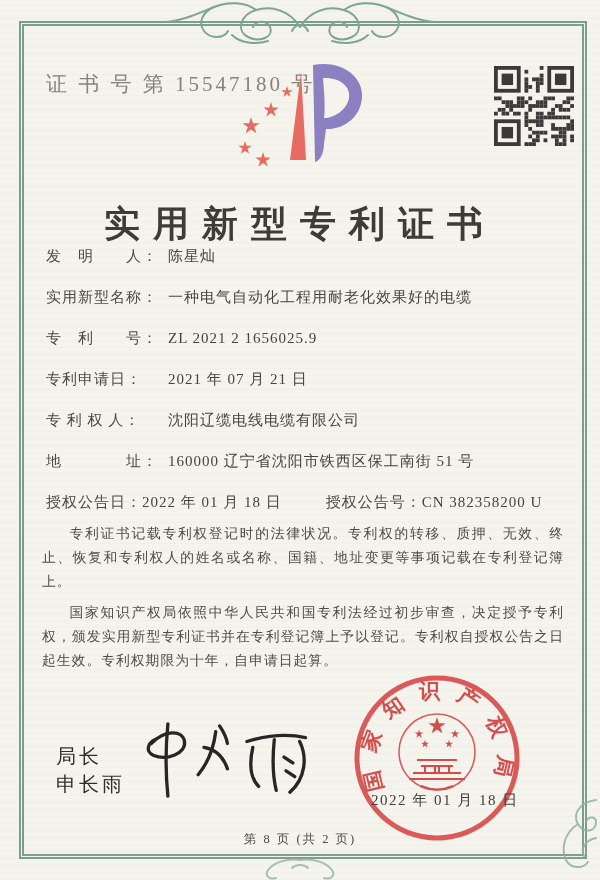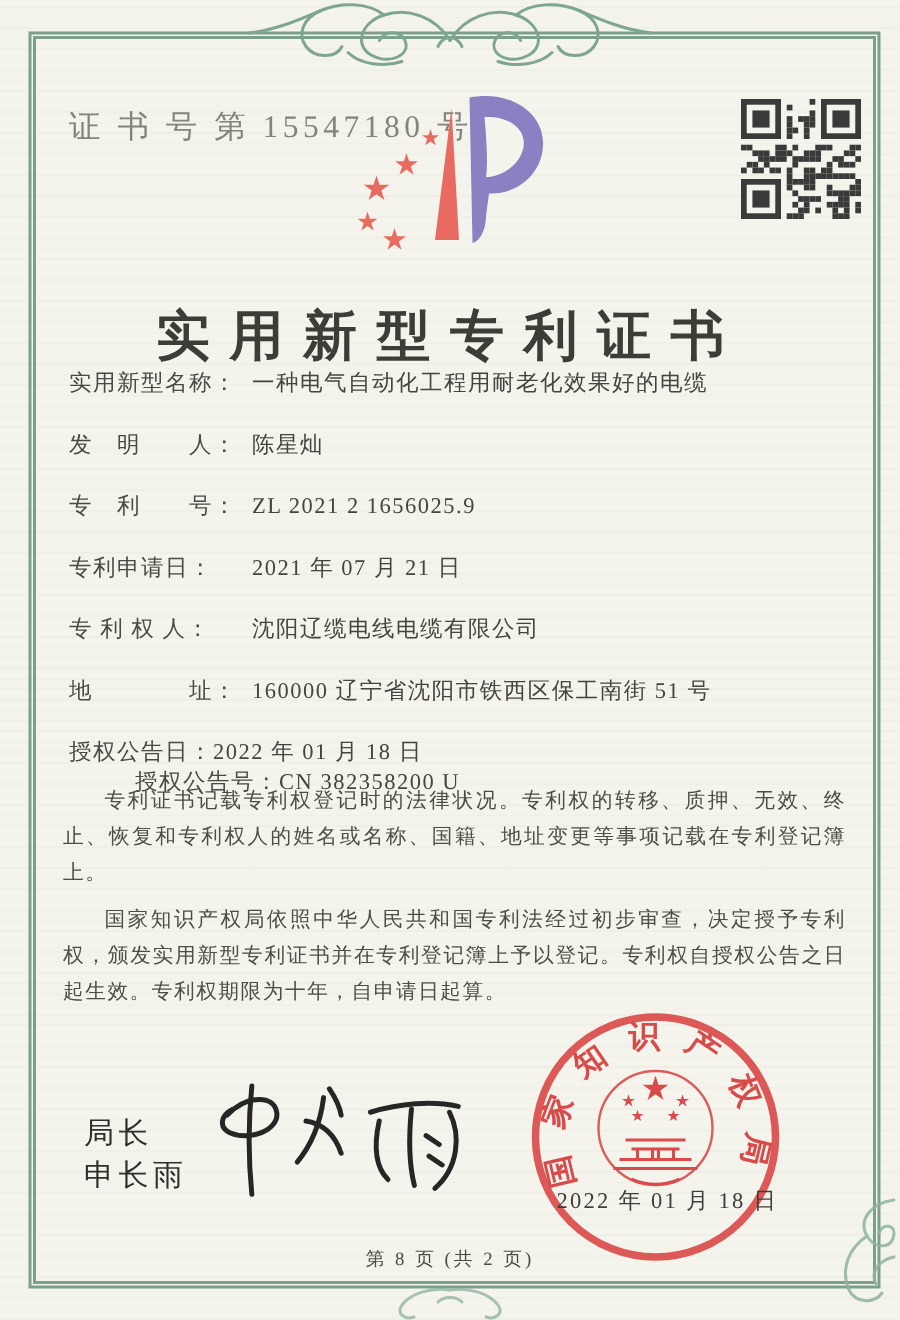--- a/index.html
+++ b/index.html
@@ -11,21 +11,21 @@
     border:5px double #7b9f8a;pointer-events:none;}
   .cert-no{position:absolute;left:46px;top:70px;font-size:21px;letter-spacing:3px;color:#84837c;white-space:pre;}
   .logo{position:absolute;left:233px;top:60px;width:134px;height:108px;}
   .qr{position:absolute;left:494px;top:66px;width:80px;height:80px;}
   .title{position:absolute;left:0;top:174px;width:100%;text-align:center;
     font-size:36px;font-weight:700;letter-spacing:13px;color:#3d3c37;margin-top:26px;}
   .fields{position:absolute;left:46px;top:246px;right:36px;}
   .row{display:flex;height:41px;align-items:flex-start;font-size:15px;line-height:20px;}
   .row .lbl{width:122px;white-space:pre;letter-spacing:1px;color:#4a4944;flex:0 0 auto;}
   .row .val{letter-spacing:1px;color:#45443f;white-space:pre;}
-  .row.dual{justify-content:flex-start;flex-direction:column;}
+  .row.dual{justify-content:flex-start;}
   .row.dual .pair{display:flex;}
   .row.dual .pair.second{margin-left:44px;text-align:right;}
   .paras{position:absolute;left:42px;top:522px;right:36px;}
   .paras p{margin:0;font-size:13.8px;line-height:1.74;letter-spacing:1px;
     text-indent:2em;color:#4d4c46;text-align:justify;}
   .paras p + p{margin-top:7px;}
   .sig-block{position:absolute;left:56px;top:742px;font-family:"Liberation Sans","DejaVu Sans",sans-serif;
     font-size:20px;color:#2f2f2c;letter-spacing:3px;line-height:28px;}
   .signature{position:absolute;left:122px;top:716px;width:205px;height:92px;}
   .seal{position:absolute;left:347px;top:668px;width:180px;height:180px;}
@@ -208,26 +208,26 @@
       <rect x="64" y="8" width="12" height="12" fill="#3a3a3a"></rect>
       <rect x="0" y="56" width="28" height="28" fill="#3a3a3a"></rect>
       <rect x="4" y="60" width="20" height="20" fill="#f5f4ec"></rect>
       <rect x="8" y="64" width="12" height="12" fill="#3a3a3a"></rect>
     </svg>
 
   <div class="title">实用新型专利证书</div>
 
   <div class="fields">
     <div class="row">
+      <span class="lbl">发　明　　人：</span>
+      <span class="val">陈星灿</span>
+    </div>
+    <div class="row">
       <span class="lbl">实用新型名称：</span>
       <span class="val">一种电气自动化工程用耐老化效果好的电缆</span>
-    </div>
-    <div class="row">
-      <span class="lbl">发　明　　人：</span>
-      <span class="val">陈星灿</span>
     </div>
     <div class="row">
       <span class="lbl">专　利　　号：</span>
       <span class="val">ZL 2021 2 1656025.9</span>
     </div>
     <div class="row">
       <span class="lbl">专利申请日：</span>
       <span class="val">2021 年 07 月 21 日</span>
     </div>
     <div class="row">

